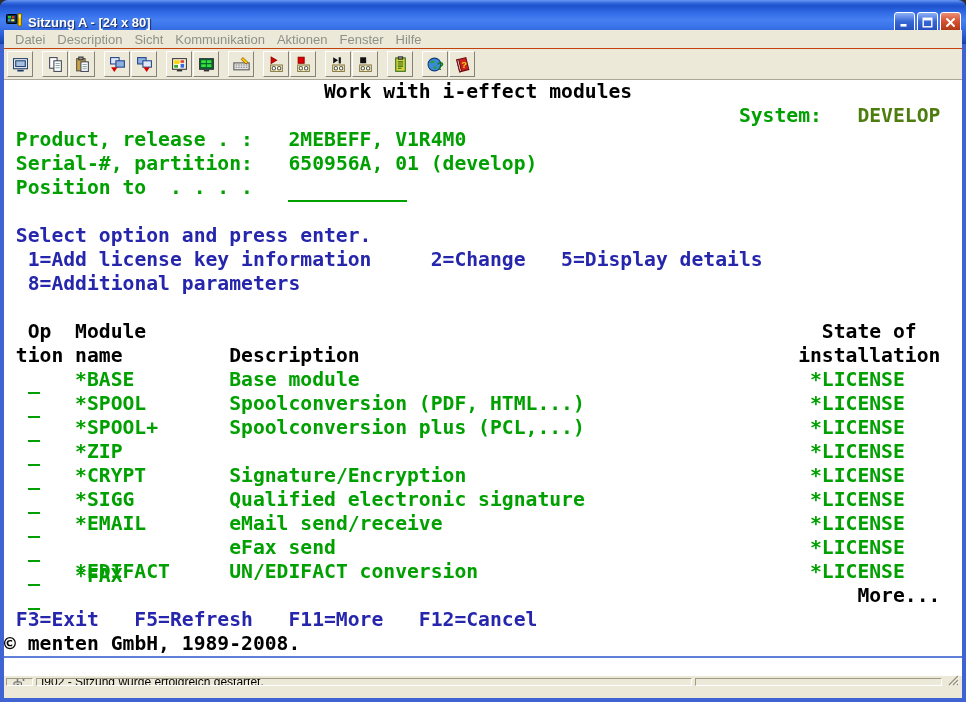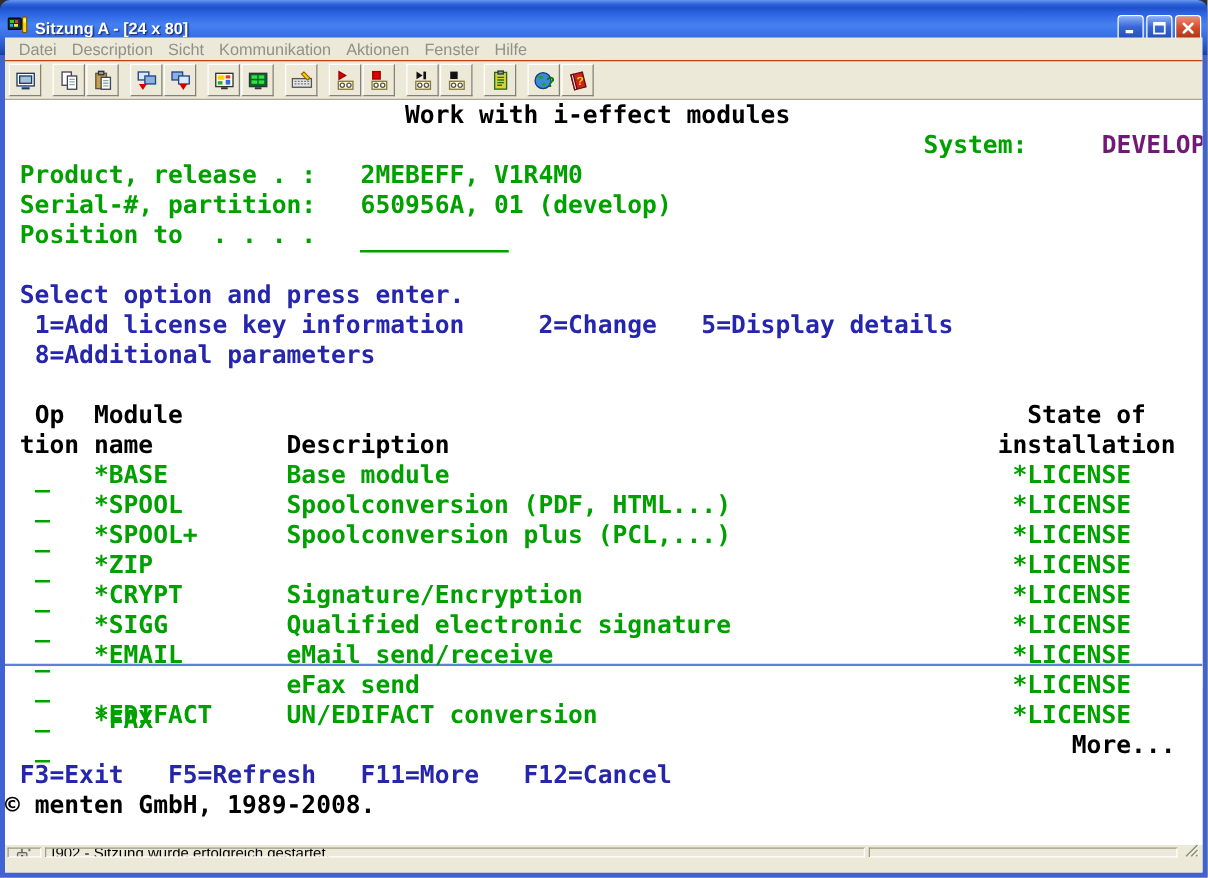--- a/index.html
+++ b/index.html
@@ -34,21 +34,21 @@
   .toolbar { height:31px; display:flex; align-items:center; padding:2px 3px;
     border-bottom:1px solid #aca899; }
   .tb-group { display:flex; margin-right:8px; }
   .tb-btn { width:26px; height:26px; margin-right:1px; background:#ece9d8;
     border:1px solid; border-color:#ffffff #848278 #848278 #ffffff;
     display:flex; align-items:center; justify-content:center; }
   .tb-btn svg { display:block; }
 
   
   .screen { flex:1; background:#ffffff; display:flex; flex-direction:column; overflow:hidden; }
-  .term { height:451px; position:relative;
+  .term { height:576px; position:relative;
     font-family:"DejaVu Sans Mono", monospace; font-weight:bold; font-size:19.7px; }
   .term-row { height:24px; position:relative; white-space:pre; }
   .seg { position:absolute; top:0; line-height:24px; letter-spacing:0; }
   .field { color:transparent !important; border-bottom:2px solid; }
   .oia-sep { height:2px; background:#5f7fd8; }
   .oia { height:18px; background:#ffffff; }
 
   
   .statusbar { height:22px; background:#ece9d8; display:flex; align-items:stretch;
     padding:2px 2px 12px 2px; gap:3px; }
@@ -245,21 +245,21 @@
             </g>
             <text x="6.8" y="11.5" font-family="sans-serif" font-size="9" font-weight="bold" fill="#ffd400">?</text>
           </svg>
         </span>
       </div>
     </div>
 
     <div class="screen">
       <div class="term" id="term">
           <div class="term-row"><span class="seg" style="left: calc(27ch); color: rgb(0, 0, 0);">Work with i-effect modules</span></div>
-          <div class="term-row"><span class="seg" style="left: calc(62ch); color: rgb(0, 160, 0);">System:</span><span class="seg" style="left: calc(72ch); color: #701a75; margin-left: 24px;">DEVELOP</span></div>
+          <div class="term-row"><span class="seg" style="left: calc(62ch); color: rgb(0, 160, 0);">System:</span><span class="seg" style="left: calc(72ch); color: #4d7c0f;">DEVELOP</span></div>
           <div class="term-row"><span class="seg" style="left: calc(1ch); color: rgb(0, 160, 0);">Product, release . :</span><span class="seg" style="left: calc(24ch); color: rgb(0, 160, 0);">2MEBEFF, V1R4M0</span></div>
           <div class="term-row"><span class="seg" style="left: calc(1ch); color: rgb(0, 160, 0);">Serial-#, partition:</span><span class="seg" style="left: calc(24ch); color: rgb(0, 160, 0);">650956A, 01 (develop)</span></div>
           <div class="term-row"><span class="seg" style="left: calc(1ch); color: rgb(0, 160, 0);">Position to  . . . .</span><span class="seg field" style="left: calc(24ch); color: rgb(0, 160, 0); border-bottom-color: rgb(0, 160, 0);">__________</span></div>
           <div class="term-row"></div>
           <div class="term-row"><span class="seg" style="left: calc(1ch); color: rgb(38, 38, 173);">Select option and press enter.</span></div>
           <div class="term-row"><span class="seg" style="left: calc(2ch); color: rgb(38, 38, 173);">1=Add license key information     2=Change   5=Display details</span></div>
           <div class="term-row"><span class="seg" style="left: calc(2ch); color: rgb(38, 38, 173);">8=Additional parameters</span></div>
           <div class="term-row"></div>
           <div class="term-row"><span class="seg" style="left: calc(2ch); color: rgb(0, 0, 0);">Op</span><span class="seg" style="left: calc(6ch); color: rgb(0, 0, 0);">Module</span><span class="seg" style="left: calc(69ch); color: rgb(0, 0, 0);">State of</span></div>
           <div class="term-row"><span class="seg" style="left: calc(1ch); color: rgb(0, 0, 0);">tion</span><span class="seg" style="left: calc(6ch); color: rgb(0, 0, 0);">name</span><span class="seg" style="left: calc(67ch); color: rgb(0, 0, 0);">installation</span><span class="seg" style="left: calc(19ch); color: rgb(0, 0, 0);">Description</span></div>

